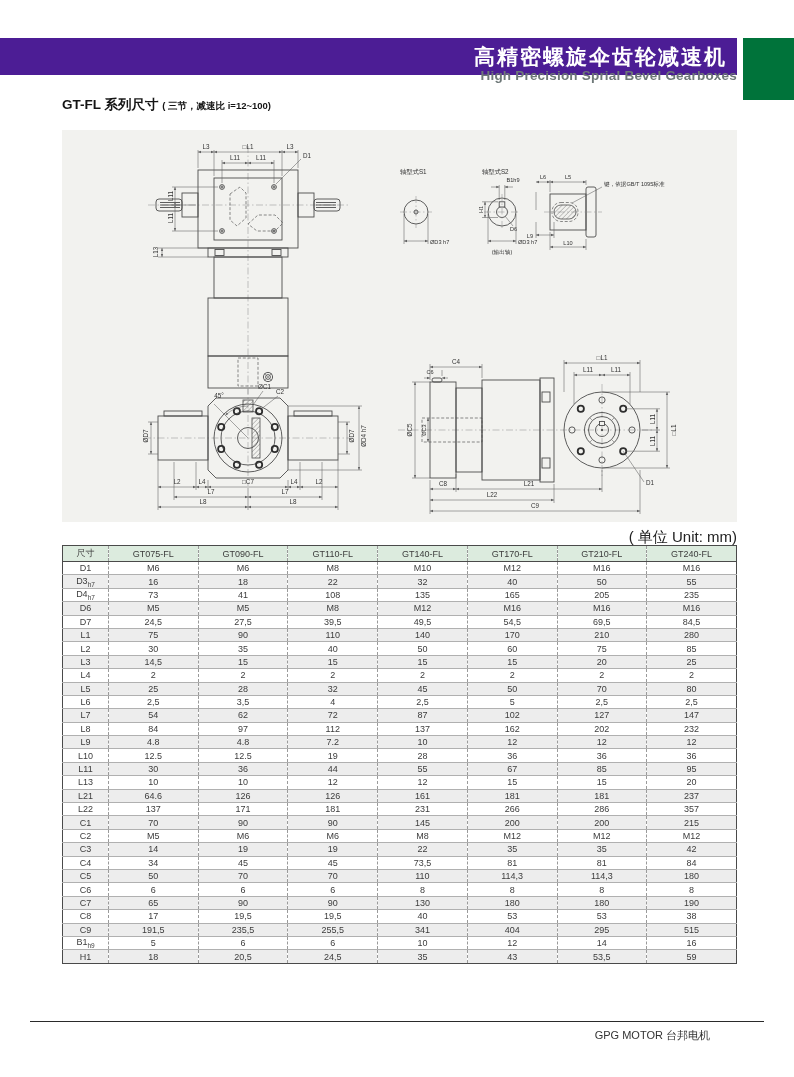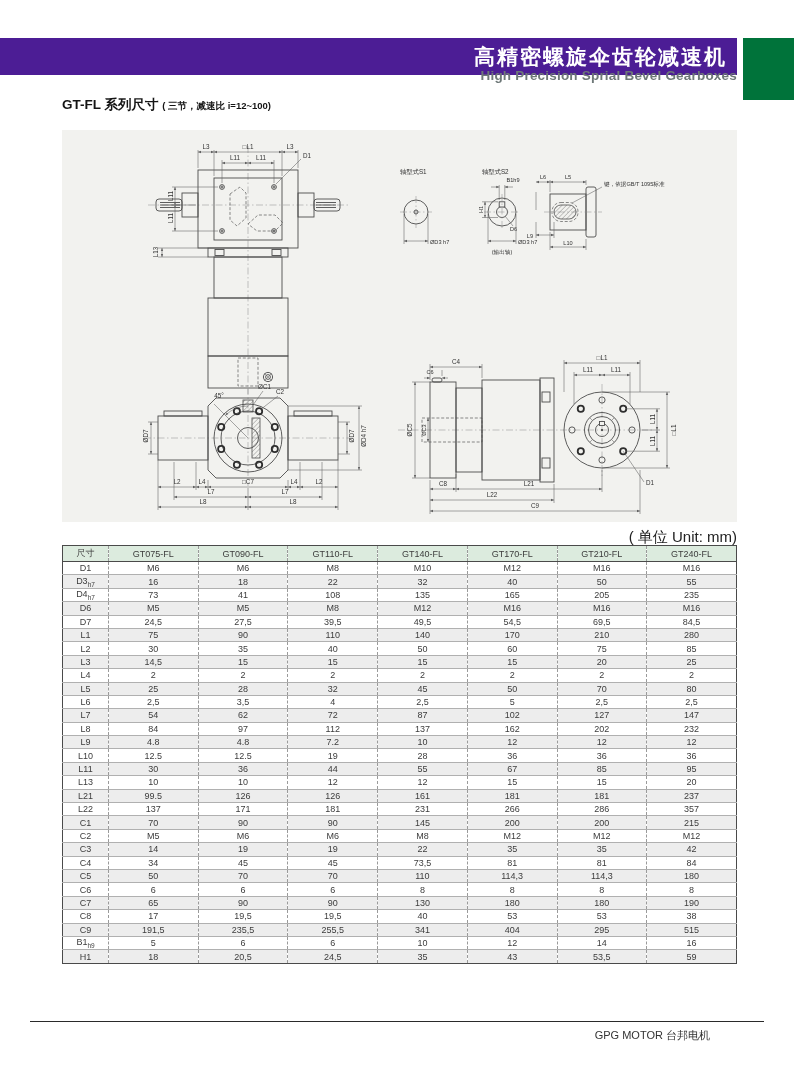--- a/index.html
+++ b/index.html
@@ -569,21 +569,21 @@
           <td>10</td>
           <td>10</td>
           <td>12</td>
           <td>12</td>
           <td>15</td>
           <td>15</td>
           <td>20</td>
         </tr>
         <tr>
           <td class="dim-col">L21</td>
-          <td>99.5</td>
+          <td>64.6</td>
           <td>126</td>
           <td>126</td>
           <td>161</td>
           <td>181</td>
           <td>181</td>
           <td>237</td>
         </tr>
         <tr>
           <td class="dim-col">L22</td>
           <td>137</td>

